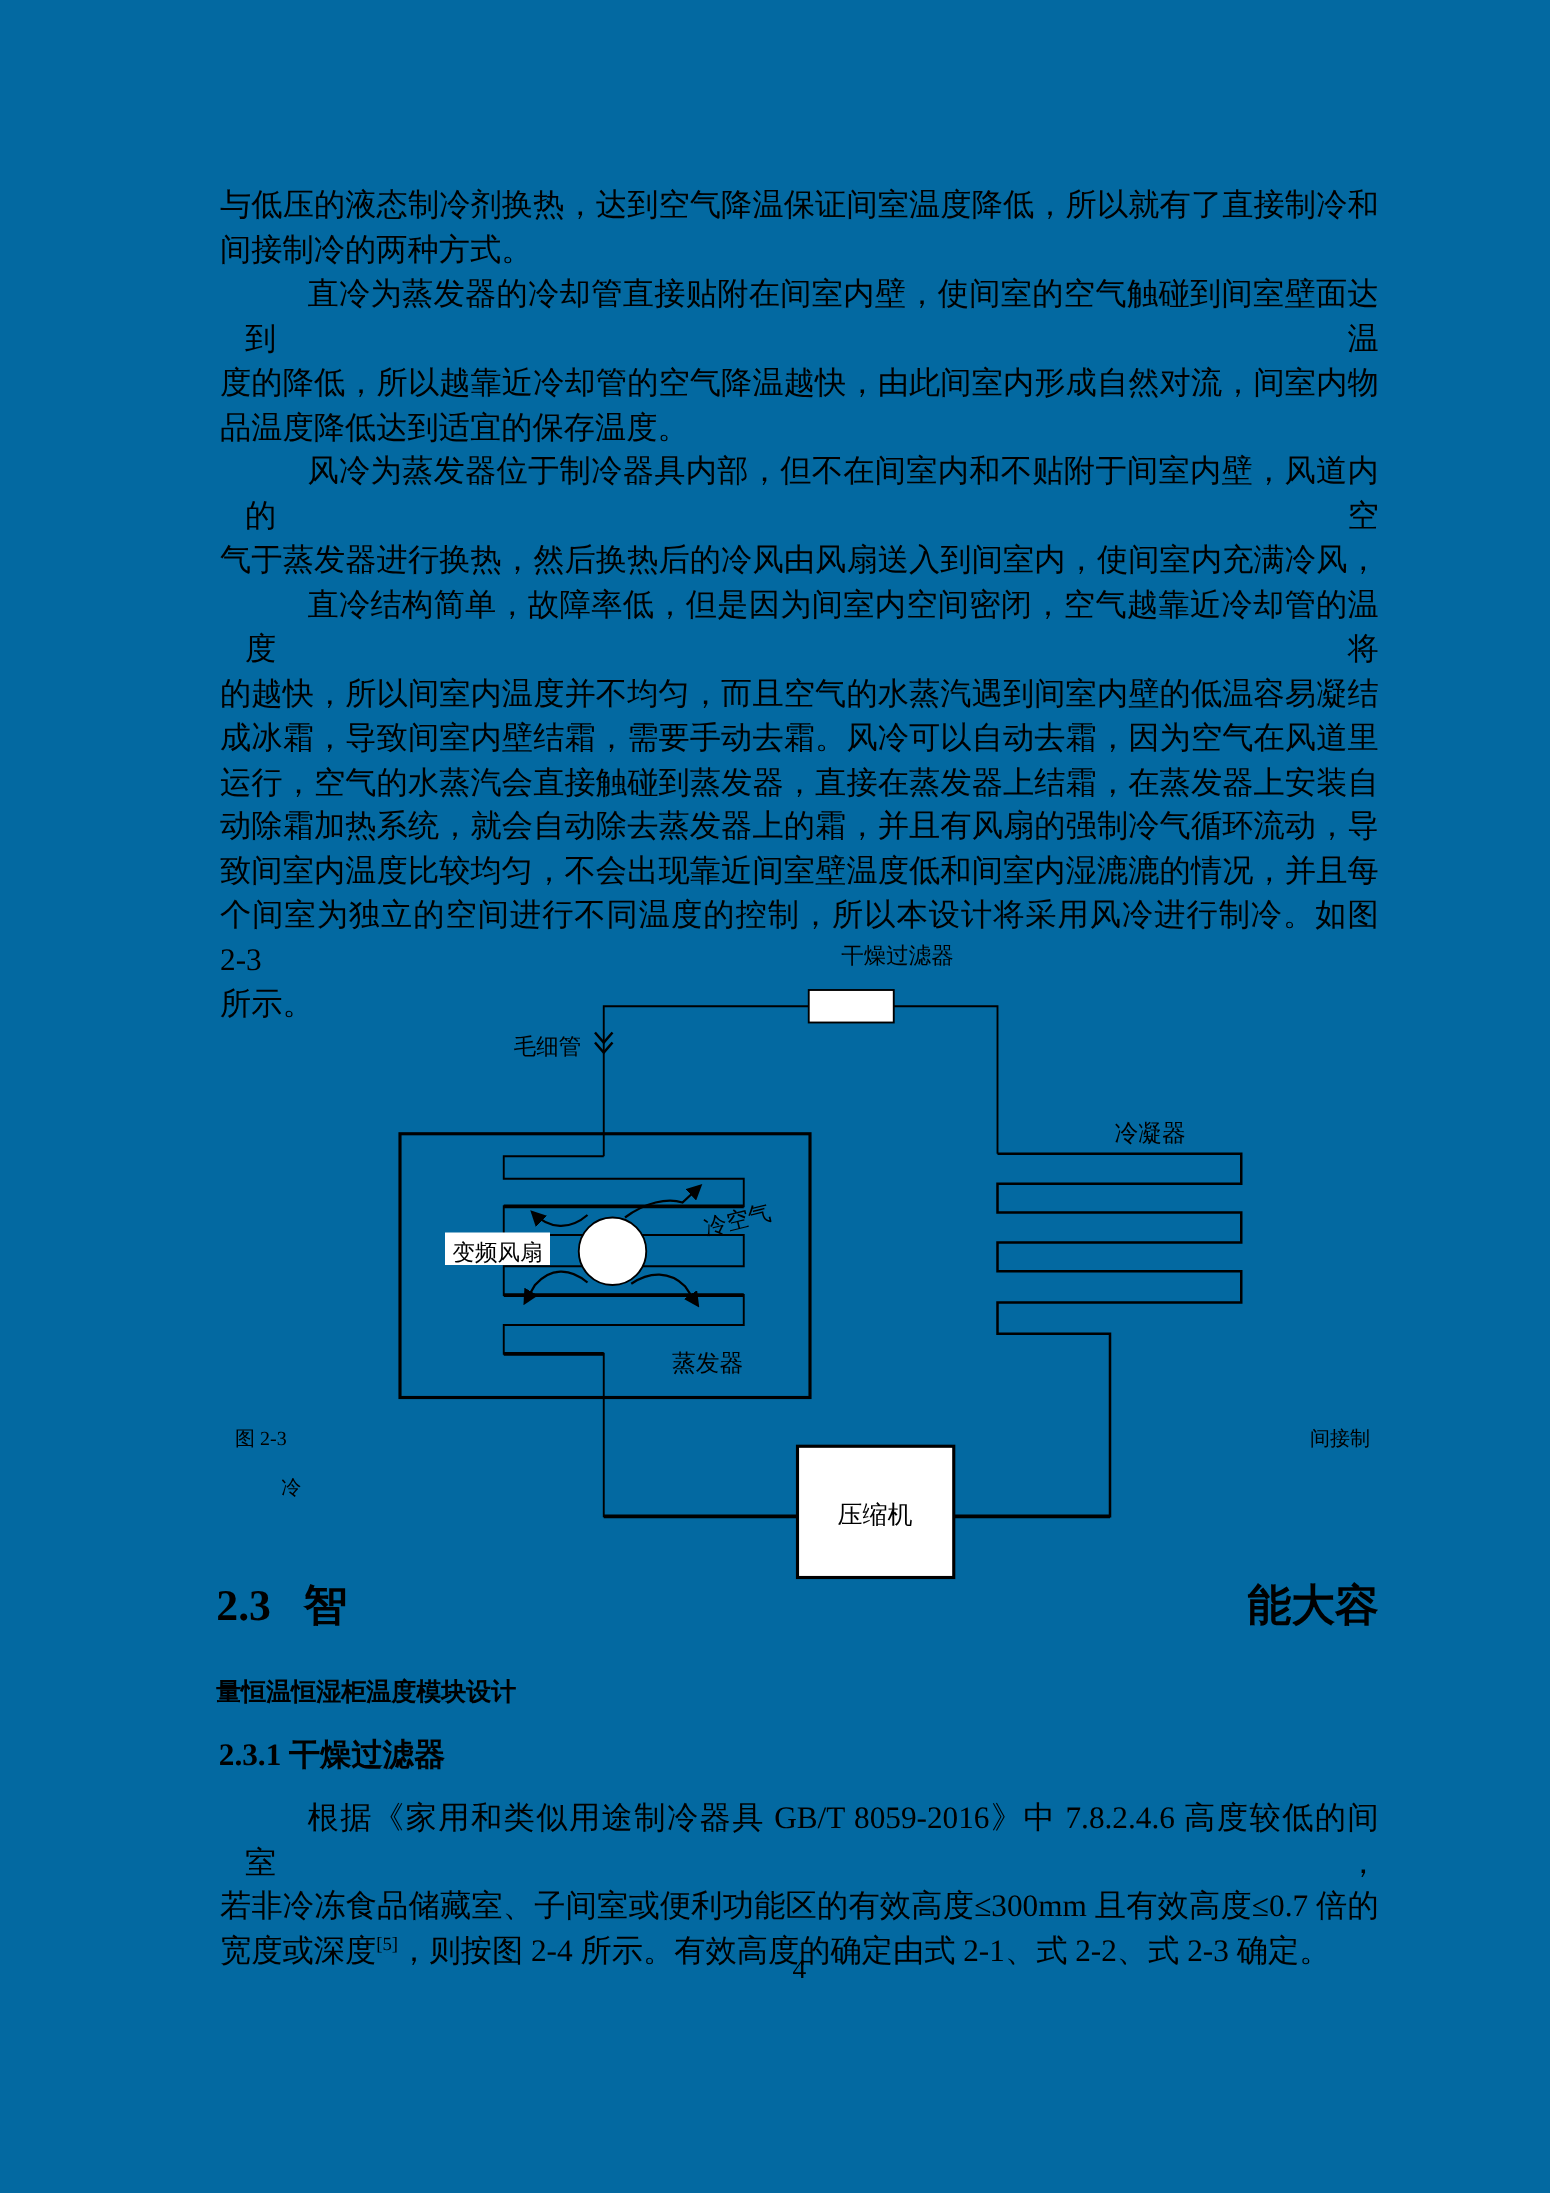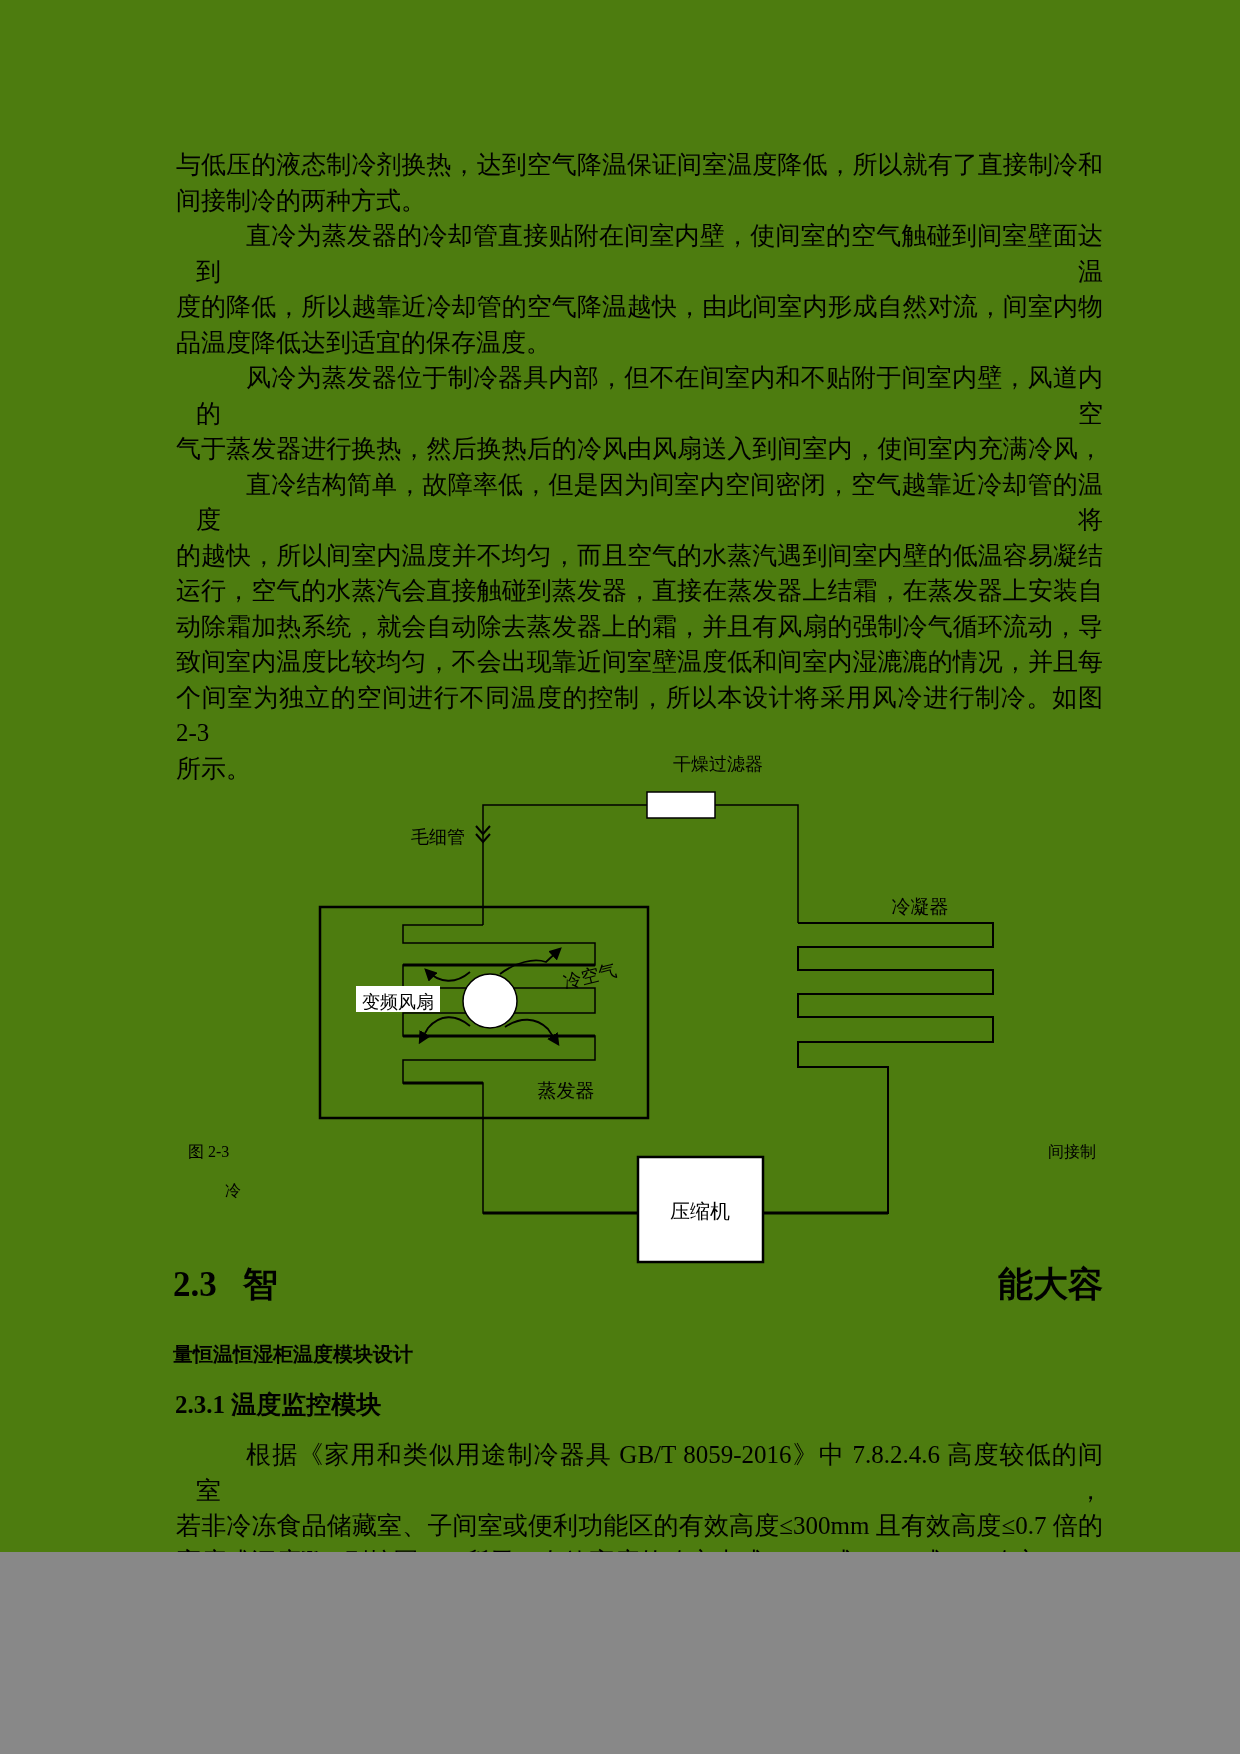--- a/index.html
+++ b/index.html
@@ -1,20 +1,20 @@
 <!DOCTYPE html>
 <html><head>
 <meta charset="utf-8">
 <style>
   html,body{margin:0;padding:0;background:#888;}
   #page{
     position:relative;
-    width:1240px;height:1552px;
+    width:1240px;height:1754px;
     margin:0 auto;
-    background:#4d7c0f;
+    background:#0369a1;
     font-family:"Liberation Serif","DejaVu Serif",serif;
     color:#000;
     overflow:hidden;
   }
   
   .textblock{
     position:absolute;left:176px;width:927px;
     font-size:25px;line-height:35.5px;
   }
   .line{white-space:nowrap;}
@@ -52,20 +52,21 @@
   <div class="textblock" style="top:147px">
     <div class="line j">与低压的液态制冷剂换热，达到空气降温保证间室温度降低，所以就有了直接制冷和</div>
     <div class="line">间接制冷的两种方式。</div>
     <div class="line j indent">直冷为蒸发器的冷却管直接贴附在间室内壁，使间室的空气触碰到间室壁面达到温</div>
     <div class="line j">度的降低，所以越靠近冷却管的空气降温越快，由此间室内形成自然对流，间室内物</div>
     <div class="line">品温度降低达到适宜的保存温度。</div>
     <div class="line j indent">风冷为蒸发器位于制冷器具内部，但不在间室内和不贴附于间室内壁，风道内的空</div>
     <div class="line j">气于蒸发器进行换热，然后换热后的冷风由风扇送入到间室内，使间室内充满冷风，</div>
     <div class="line j indent">直冷结构简单，故障率低，但是因为间室内空间密闭，空气越靠近冷却管的温度将</div>
     <div class="line j">的越快，所以间室内温度并不均匀，而且空气的水蒸汽遇到间室内壁的低温容易凝结</div>
+    <div class="line j">成冰霜，导致间室内壁结霜，需要手动去霜。风冷可以自动去霜，因为空气在风道里</div>
     <div class="line j">运行，空气的水蒸汽会直接触碰到蒸发器，直接在蒸发器上结霜，在蒸发器上安装自</div>
     <div class="line j">动除霜加热系统，就会自动除去蒸发器上的霜，并且有风扇的强制冷气循环流动，导</div>
     <div class="line j">致间室内温度比较均匀，不会出现靠近间室壁温度低和间室内湿漉漉的情况，并且每</div>
     <div class="line j">个间室为独立的空间进行不同温度的控制，所以本设计将采用风冷进行制冷。如图 2-3</div>
     <div class="line">所示。</div>
   </div>
 
   <svg width="1240" height="590" viewBox="0 690 1240 590" style="position:absolute;left:0;top:690px">
     <defs>
       <marker id="arr" viewBox="0 0 10 10" refX="8" refY="5" markerWidth="7" markerHeight="7" orient="auto-start-reverse">
@@ -112,21 +113,21 @@
   <div class="cap" style="left:225px;top:1181px">冷</div>
 
   <div class="h2row">
     <span>
       <span>2.3</span><span class="word1">智</span>
     </span>
     <span>能大容</span>
   </div>
   <div class="h2line2">量恒温恒湿柜温度模块设计</div>
 
-  <div class="h3">2.3.1 温度监控模块</div>
+  <div class="h3">2.3.1 干燥过滤器</div>
 
   <div class="textblock" style="top:1437px">
     <div class="line j indent">根据《家用和类似用途制冷器具 GB/T 8059-2016》中 7.8.2.4.6 高度较低的间室，</div>
     <div class="line j">若非冷冻食品储藏室、子间室或便利功能区的有效高度≤300mm 且有效高度≤0.7 倍的</div>
     <div class="line"><span>宽度或深度</span><sup>[5]</sup><span>，则按图 2-4 所示。有效高度的确定由式 2-1、式 2-2、式 2-3 确定。</span></div>
   </div>
 
   <div class="pagenum">4</div>
 
 </div>

